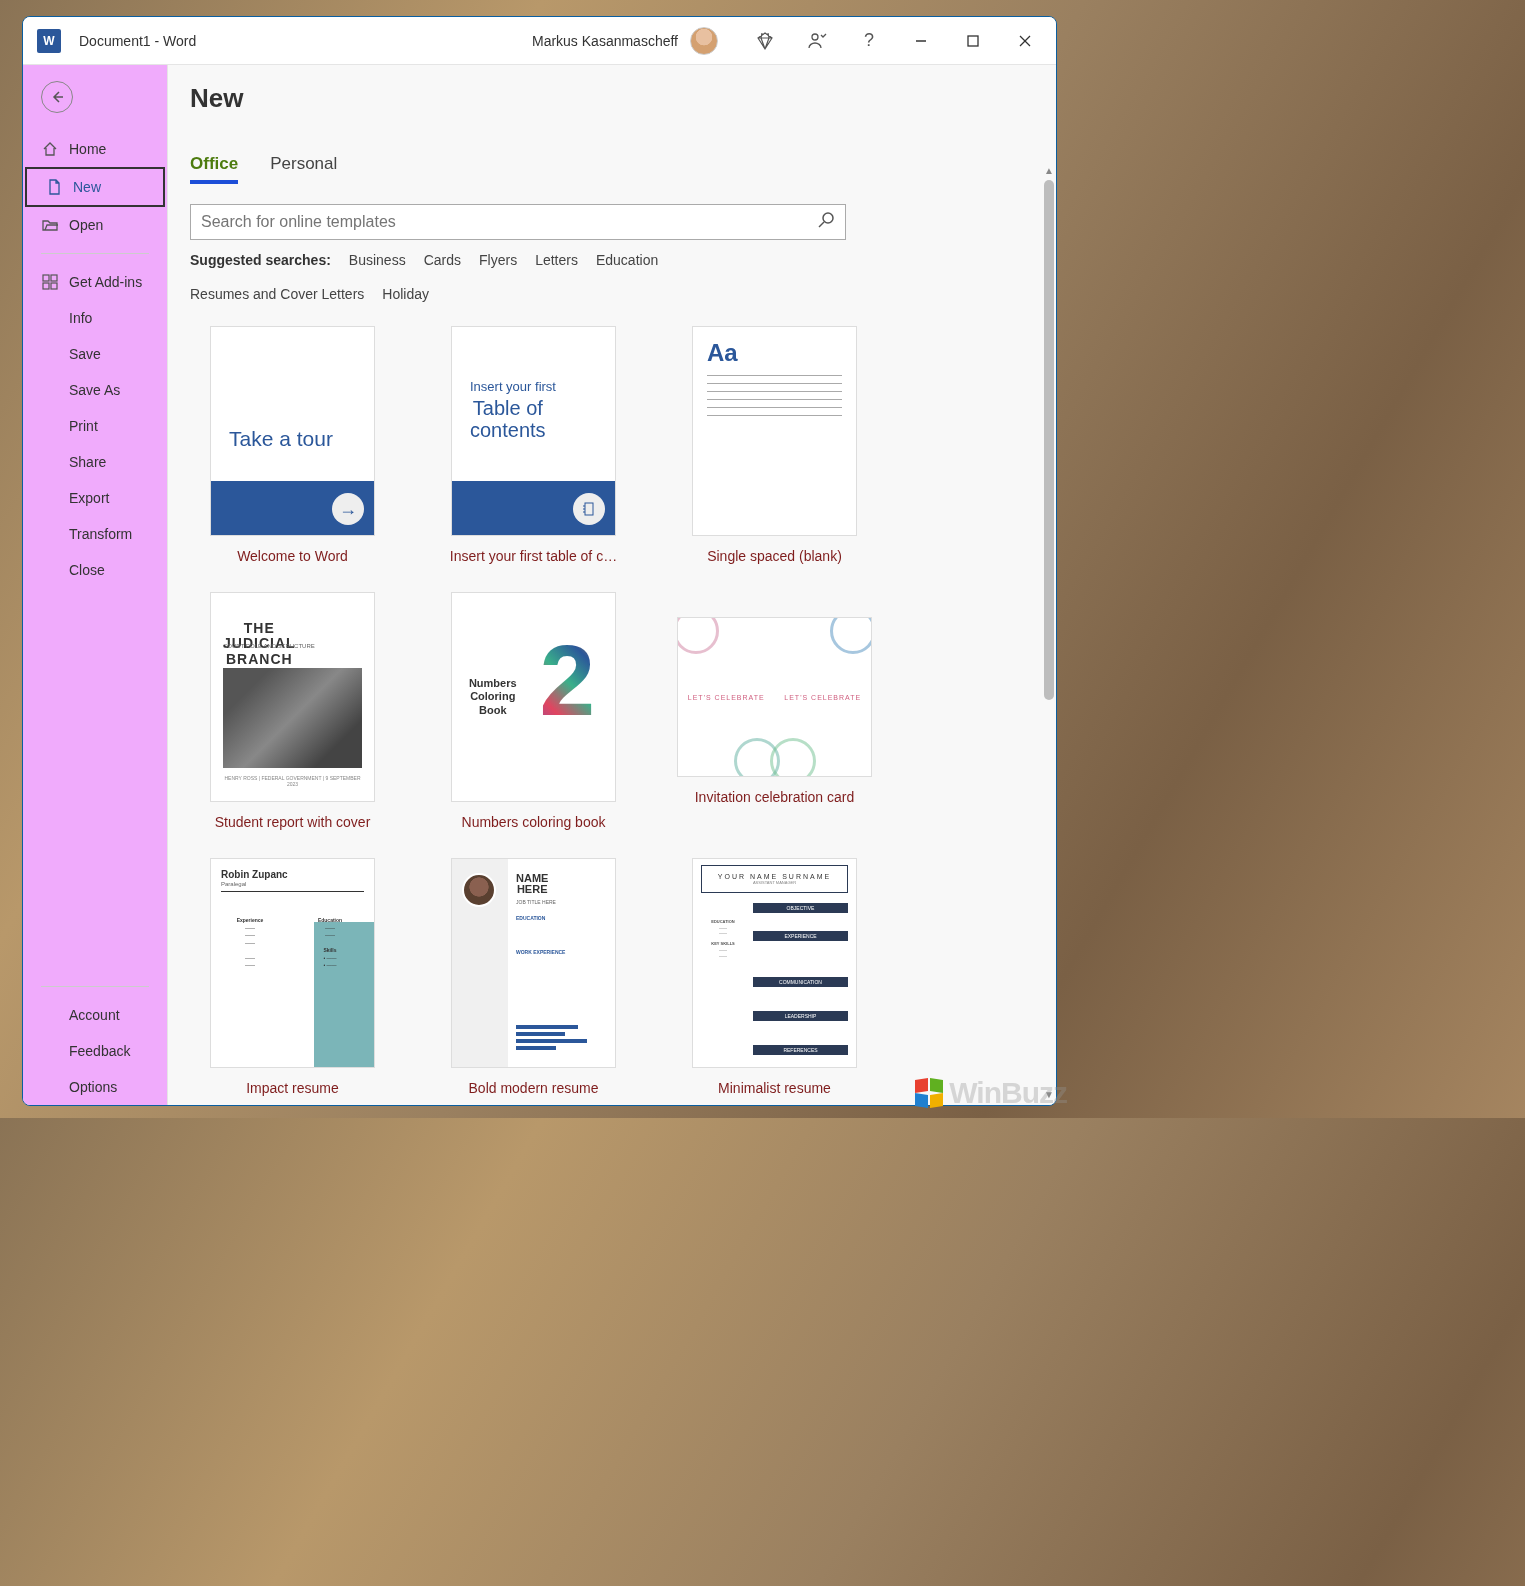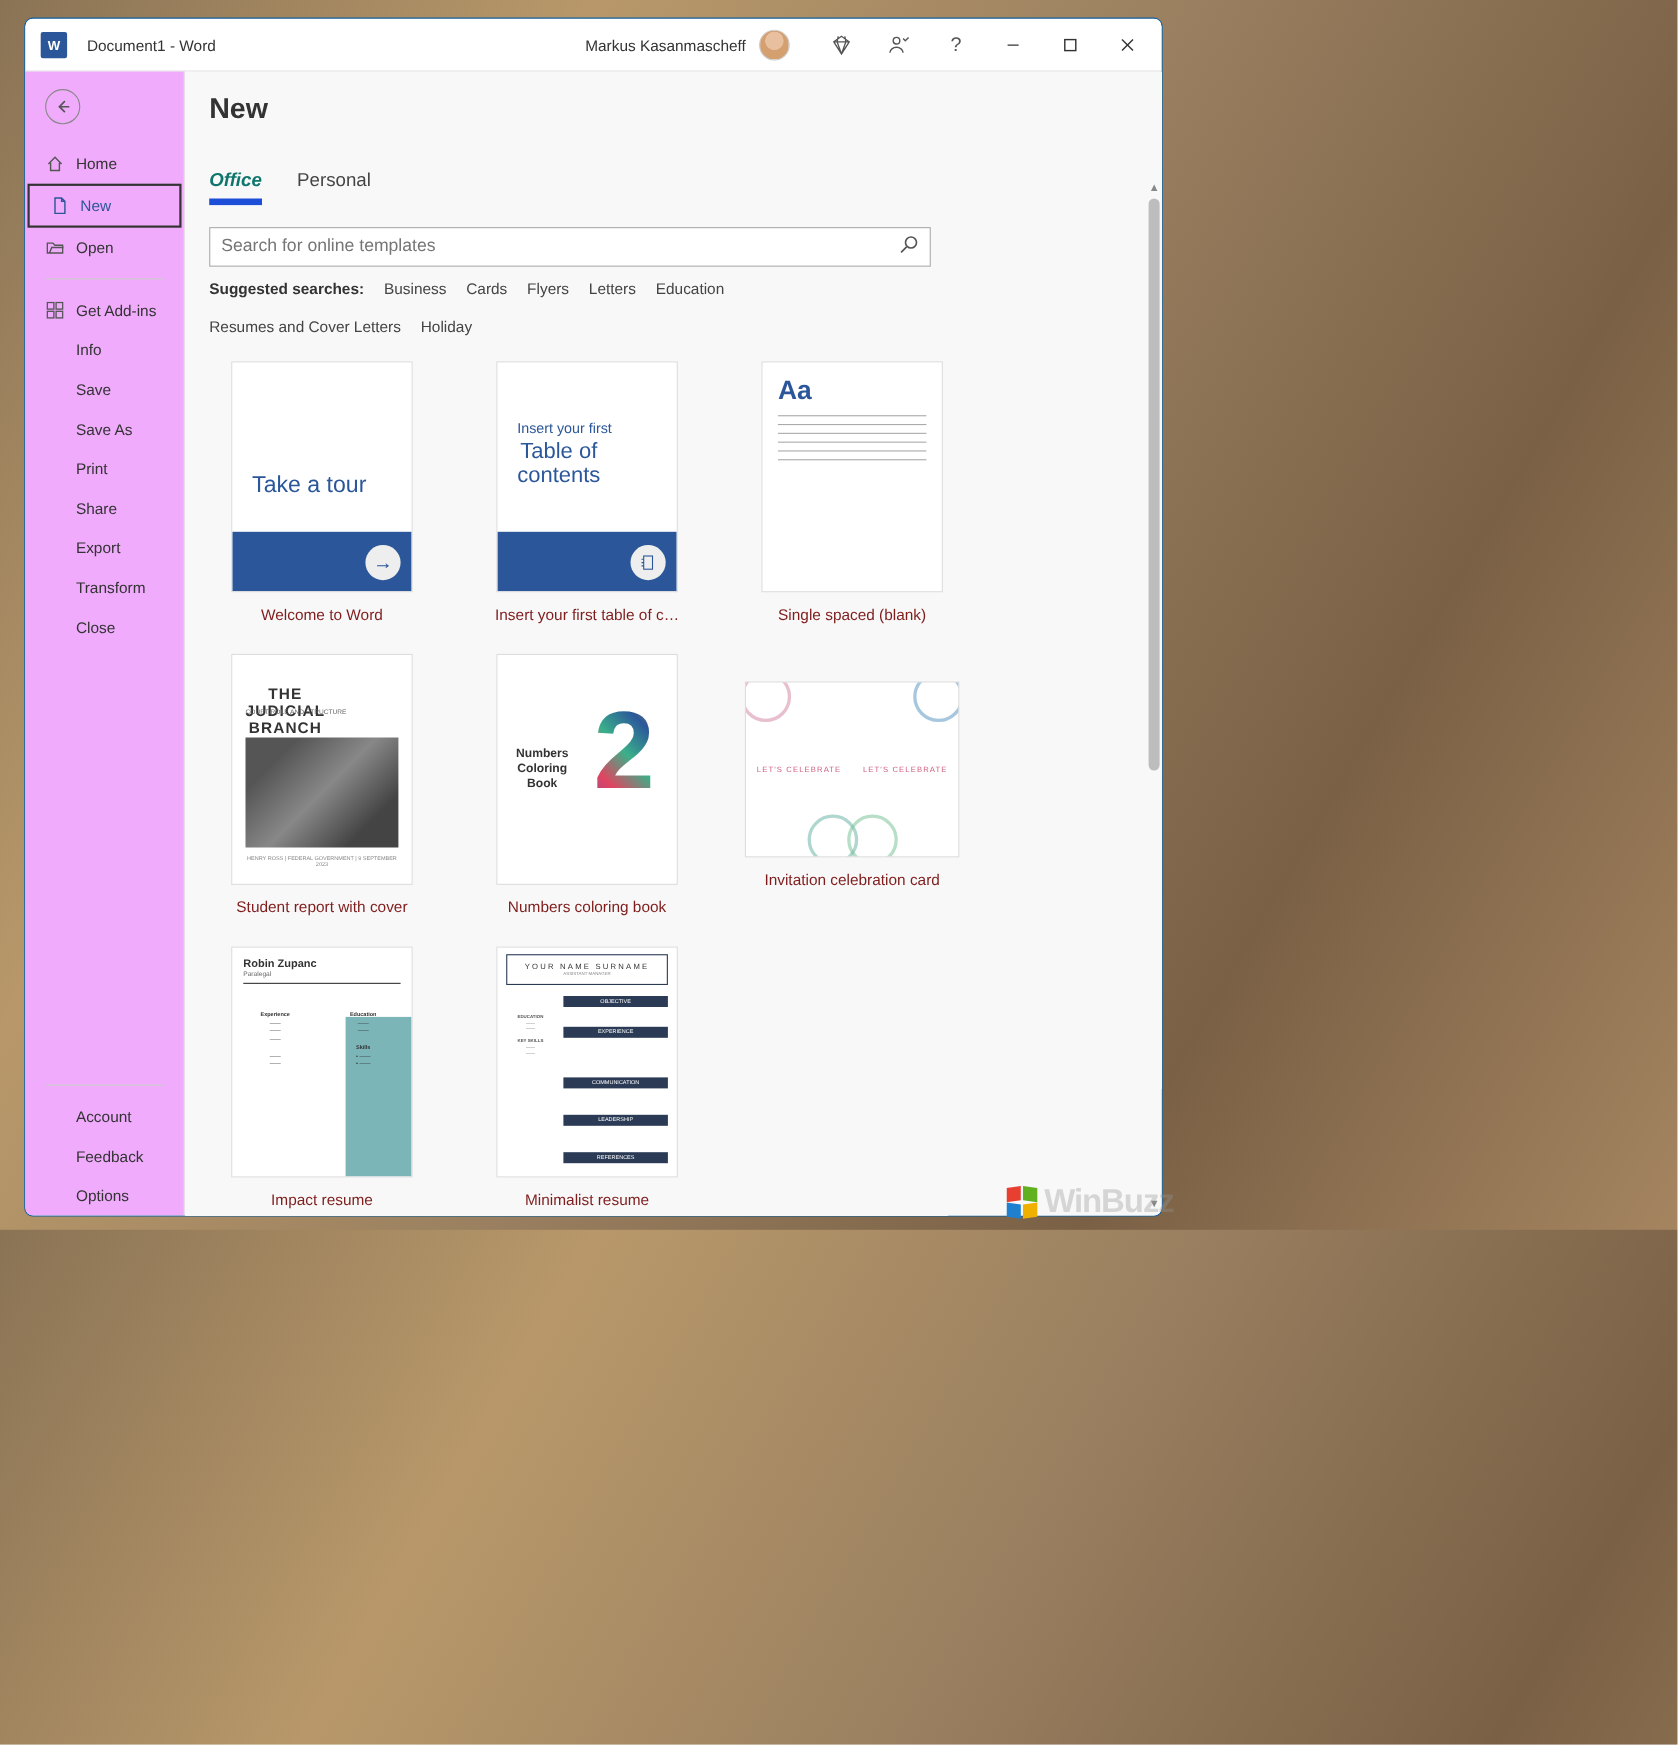--- a/index.html
+++ b/index.html
@@ -102,21 +102,21 @@
     background: #bdbdbd; border-radius: 5px;
   }
   .scroll-arrow {
     position: absolute; right: 2px;
     width: 10px; height: 12px;
     color: #888; font-size: 10px; text-align: center;
   }
   .page-title { font-size: 26px; font-weight: 600; color: #333; margin: 2px 0 40px 0; }
   .tabs { display: flex; gap: 32px; margin-bottom: 20px; }
   .tab { font-size: 17px; color: #444; padding-bottom: 6px; cursor: pointer; }
-  .tab.active { color: #0f766e; border-bottom: 6px solid #1d4ed8; font-weight: 600; font-style: italic; }
+  .tab.active { color: #4d7c0f; border-bottom: 4px solid #1d4ed8; font-weight: 600; }
   .search-box {
     display: flex; align-items: center;
     border: 1px solid #aaa; background: #fff;
     width: 656px; height: 36px;
     padding: 0 10px; margin-bottom: 12px; gap: 36px;
   }
   .search-box input {
     flex: 1; border: none; outline: none;
     font-size: 16px; color: #666; background: transparent;
   }
@@ -421,20 +421,38 @@
             <div class="teal"></div>
             <div class="name">Robin Zupanc</div>
             <div class="role">Paralegal</div>
             <div class="line"></div>
             <div class="col c1"><b>Experience</b><br>——<br>——<br>——<br><br>——<br>——</div>
             <div class="col c2"><b>Education</b><br>——<br>——<br><br><b>Skills</b><br>• ——<br>• ——</div>
           </div>
           <div class="template-label">Impact resume</div>
         </div>
 
+        <div class="template-card">
+          <div class="template-thumb t-bold">
+            <div class="side"></div>
+            <div class="photo"></div>
+            <div class="nm" style="white-space:pre-line;">NAME
+HERE</div>
+            <div class="jt">JOB TITLE HERE</div>
+            <div class="sec" style="top:56px;">EDUCATION</div>
+            <div class="sec" style="top:90px;">WORK EXPERIENCE</div>
+            <div class="bars">
+              <div class="bar" style="width:70%;"></div>
+                <div class="bar" style="width:55%;"></div>
+              <div class="bar" style="width:80%;"></div>
+                <div class="bar" style="width:45%;"></div>
+            </div>
+          </div>
+          <div class="template-label">Bold modern resume</div>
+        </div>
 
         <div class="template-card">
           <div class="template-thumb t-min">
             <div class="hdr">
               <div class="n">YOUR NAME SURNAME</div>
               <div class="r">ASSISTANT MANAGER</div>
             </div>
             <div class="band" style="top:44px;">OBJECTIVE</div>
             <div class="band" style="top:72px;">EXPERIENCE</div>
             <div class="band" style="top:118px;">COMMUNICATION</div>

